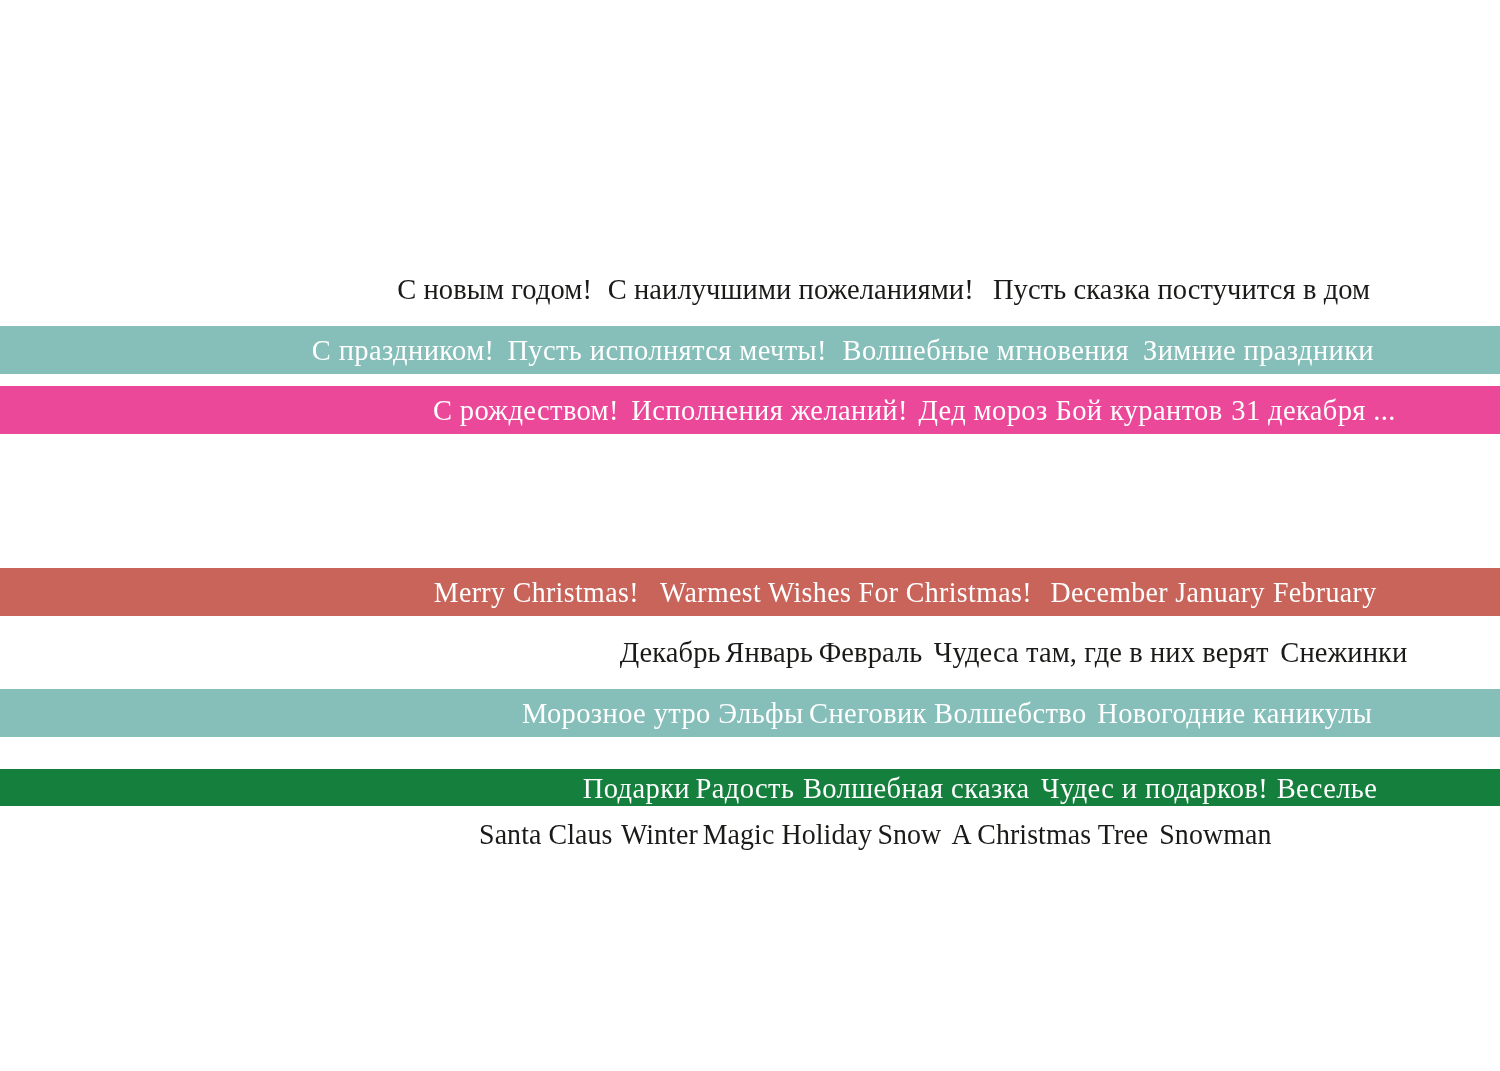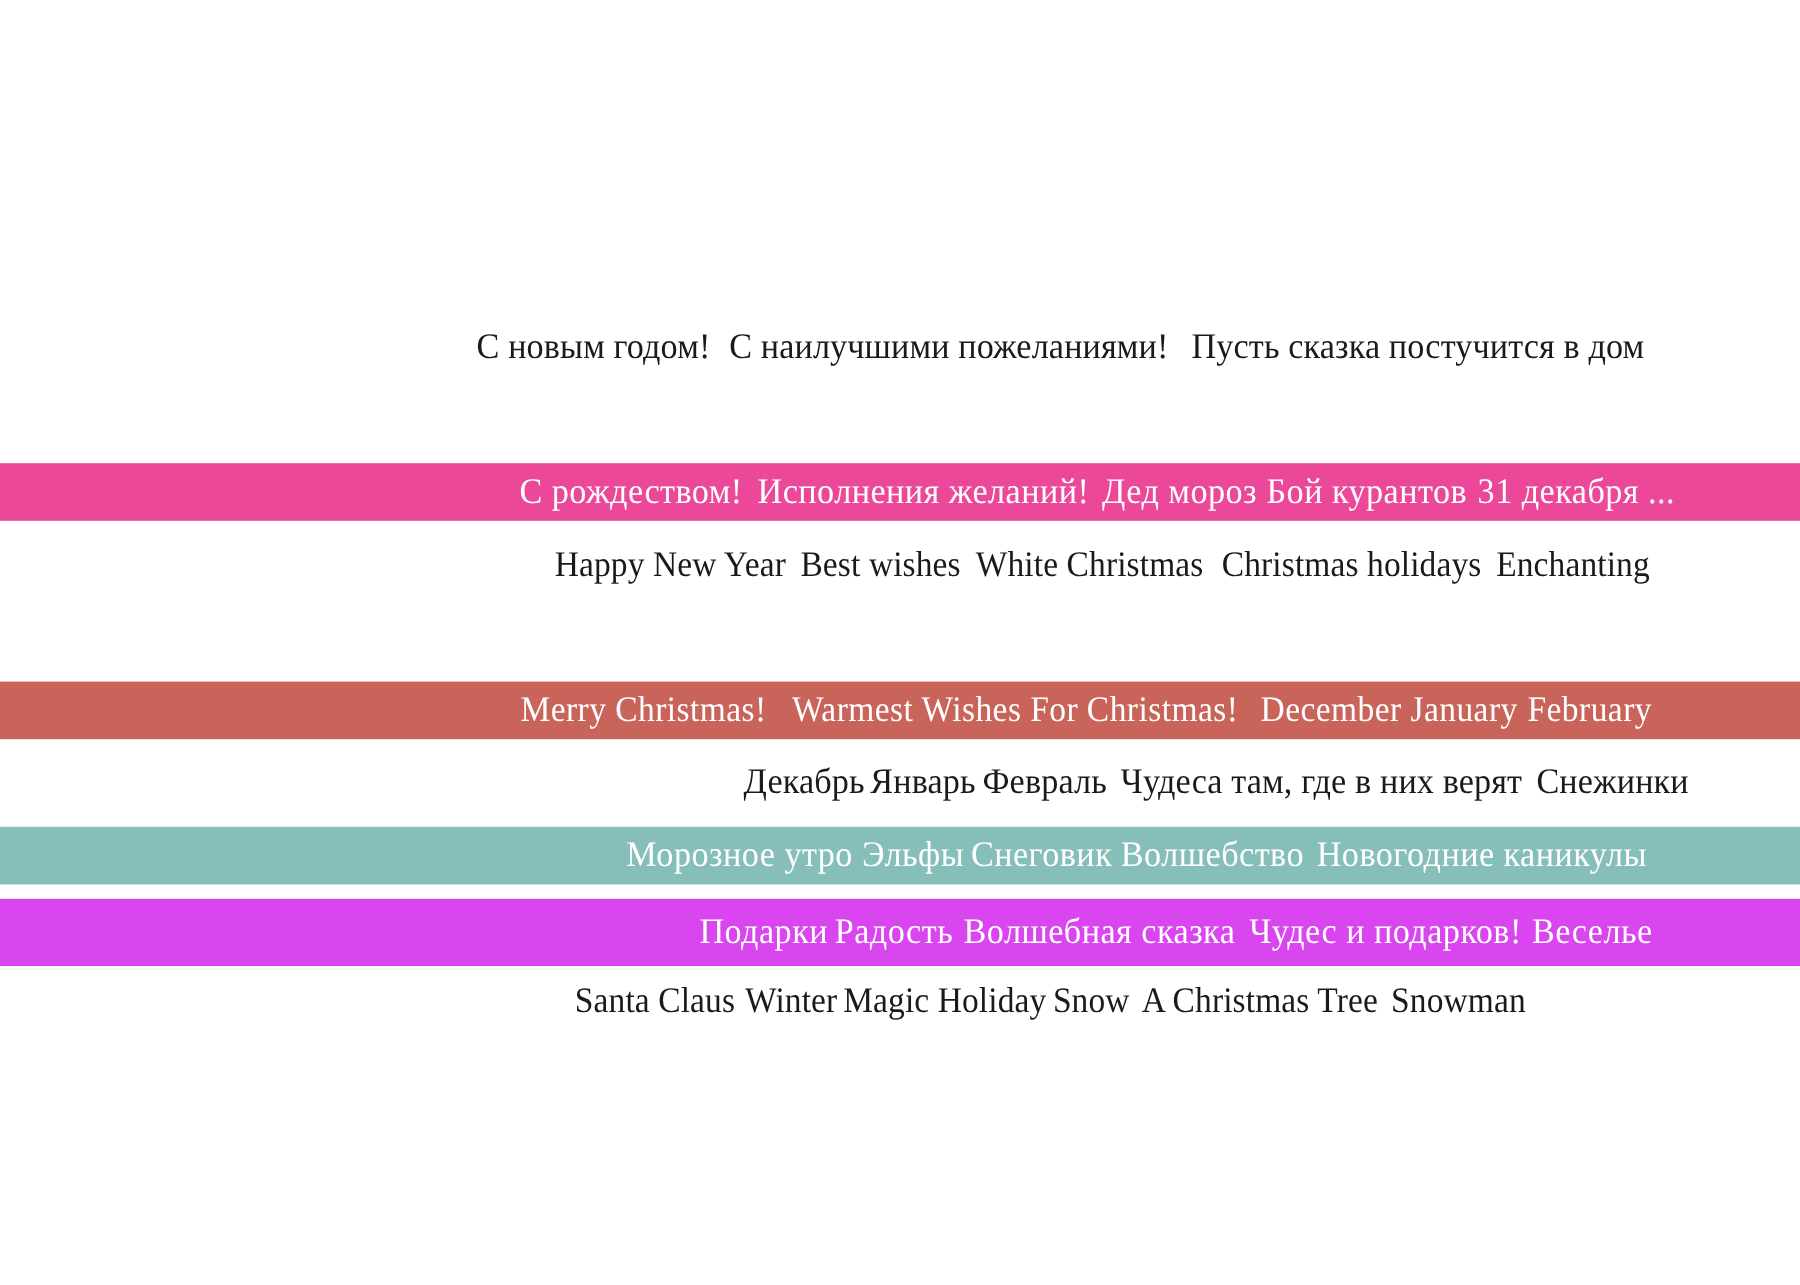--- a/index.html
+++ b/index.html
@@ -89,36 +89,35 @@
 <body>
 
 <div id="specimen" style="background: rgb(255, 255, 255);">
     <div class="row plain cyr" style="top: 265px; height: 48px;">
       <div class="inner" style="width: 1260px;">
         <span class="word" style="color: rgb(26, 26, 24);">С новым годом!</span>
         <span class="word" style="color: rgb(26, 26, 24);">С наилучшими пожеланиями!</span>
         <span class="word" style="color: rgb(26, 26, 24);">Пусть сказка постучится в дом</span>
       </div>
     </div>
+    <div class="row teal cyr" style="top: 325.5px; height: 48px; background: rgb(134, 191, 185);">
+      <div class="inner" style="width: 1260px;">
+        <span class="word" style="color: rgb(255, 255, 255);">С праздником!</span>
+        <span class="word" style="color: rgb(255, 255, 255);">Пусть исполнятся мечты!</span>
+        <span class="word" style="color: rgb(255, 255, 255);">Волшебные мгновения</span>
+        <span class="word" style="color: rgb(255, 255, 255);">Зимние праздники</span>
+      </div>
+    </div>
     <div class="row red cyr" style="top: 386px; height: 48px; background: #ec4899; padding-left: 20px;">
       <div class="inner" style="width: 1260px;">
         <span class="word" style="color: rgb(255, 255, 255);">С рождеством!</span>
         <span class="word" style="color: rgb(255, 255, 255);">Исполнения желаний!</span>
         <span class="word" style="color: rgb(255, 255, 255);">Дед мороз</span>
         <span class="word" style="color: rgb(255, 255, 255);">Бой курантов</span>
         <span class="word" style="color: rgb(255, 255, 255);">31 декабря ...</span>
-      </div>
-    </div>
-    <div class="row plain" style="top: 446.5px; height: 48px;">
-      <div class="inner" style="width: 1260px;">
-        <span class="word" style="color: rgb(26, 26, 24);">Happy New Year</span>
-        <span class="word" style="color: rgb(26, 26, 24);">Best wishes</span>
-        <span class="word" style="color: rgb(26, 26, 24);">White Christmas</span>
-        <span class="word" style="color: rgb(26, 26, 24);">Christmas holidays</span>
-        <span class="word" style="color: rgb(26, 26, 24);">Enchanting</span>
       </div>
     </div>
     <div class="row red" style="top: 567.5px; height: 48px; background: rgb(201, 100, 91);">
       <div class="inner" style="width: 1260px;">
         <span class="word" style="color: rgb(255, 255, 255);">Merry Christmas!</span>
         <span class="word" style="color: rgb(255, 255, 255);">Warmest Wishes For Christmas!</span>
         <span class="word" style="color: rgb(255, 255, 255);">December</span>
         <span class="word" style="color: rgb(255, 255, 255);">January</span>
         <span class="word" style="color: rgb(255, 255, 255);">February</span>
       </div>
@@ -134,21 +133,21 @@
     </div>
     <div class="row teal cyr" style="top: 688.5px; height: 48px; background: rgb(134, 191, 185);">
       <div class="inner" style="width: 1260px;">
         <span class="word" style="color: rgb(255, 255, 255);">Морозное утро</span>
         <span class="word" style="color: rgb(255, 255, 255);">Эльфы</span>
         <span class="word" style="color: rgb(255, 255, 255);">Снеговик</span>
         <span class="word" style="color: rgb(255, 255, 255);">Волшебство</span>
         <span class="word" style="color: rgb(255, 255, 255);">Новогодние каникулы</span>
       </div>
     </div>
-    <div class="row red cyr" style="top: 749px; height: 56px; background: #d946ef;">
+    <div class="row red cyr" style="top: 769px; height: 37px; background: #15803d;">
       <div class="inner" style="width: 1260px;">
         <span class="word" style="color: rgb(255, 255, 255);">Подарки</span>
         <span class="word" style="color: rgb(255, 255, 255);">Радость</span>
         <span class="word" style="color: rgb(255, 255, 255);">Волшебная сказка</span>
         <span class="word" style="color: rgb(255, 255, 255);">Чудес и подарков!</span>
         <span class="word" style="color: rgb(255, 255, 255);">Веселье</span>
       </div>
     </div>
     <div class="row plain" style="top: 809.5px; height: 48px;">
       <div class="inner" style="width: 1260px; margin-left: 16px;">

